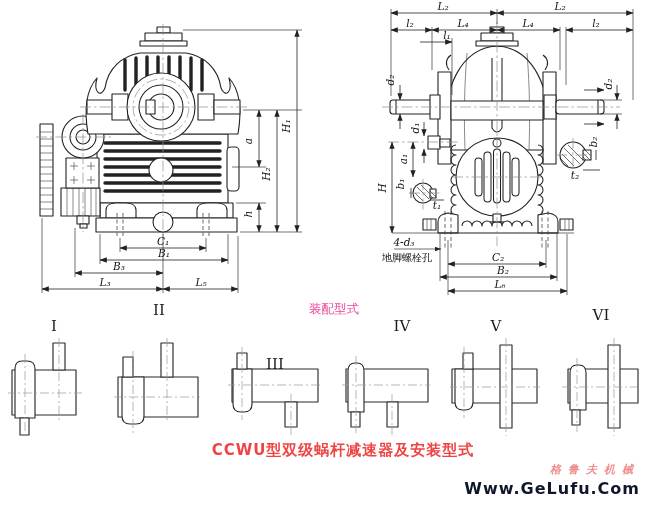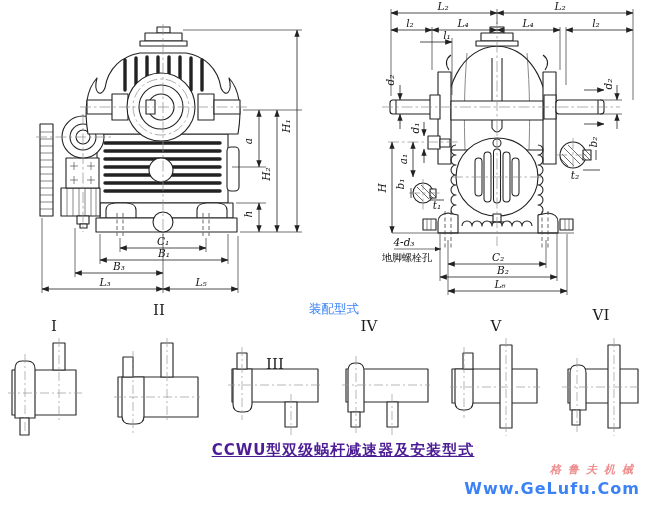--- a/index.html
+++ b/index.html
@@ -10,27 +10,27 @@
   .ln{fill:none;stroke:#222;stroke-width:1.05;stroke-linejoin:round;}
   .tn{fill:none;stroke:#3a3a3a;stroke-width:0.6;}
   .fin{stroke:#222;stroke-width:3.4;stroke-linecap:round;}
   .cl{fill:none;stroke:#8d8d8d;stroke-width:0.7;stroke-dasharray:11 3 2.5 3;}
   .hid{fill:none;stroke:#444;stroke-width:0.8;stroke-dasharray:4 2.5;}
   .ext{fill:none;stroke:#333;stroke-width:0.7;}
   .dim{fill:none;stroke:#222;stroke-width:0.8;}
   .dl{font:italic 10.5px "DejaVu Serif","DejaVu Sans",serif;fill:#141414;text-anchor:middle;}
   .dlc{font:10px "DejaVu Sans",sans-serif;fill:#141414;text-anchor:middle;}
   .hatch{stroke:#222;stroke-width:0.65;fill:none;}
-  .asm-title{position:absolute;font:12.5px "DejaVu Sans",sans-serif;color:#3b82f6;transform:translateX(-50%);}
+  .asm-title{position:absolute;font:12.5px "DejaVu Sans",sans-serif;color:#ec4899;transform:translateX(-50%);}
   .roman{position:absolute;font:15px "DejaVu Serif",serif;color:#1c1c1c;transform:translateX(-50%);}
   .cfg{position:absolute;}
   .c-ol{fill:#fff;stroke:#2b2b2b;stroke-width:1.15;stroke-linejoin:round;}
   .c-cl{fill:none;stroke:#9a9a9a;stroke-width:0.7;stroke-dasharray:9 3 2 3;}
   .caption{position:absolute;left:343px;top:441px;transform:translateX(-50%);
-           font:bold 15px "DejaVu Sans",sans-serif;color:#4c1d95;letter-spacing:1px;white-space:nowrap;text-decoration:underline;}
+           font:bold 15px "DejaVu Sans",sans-serif;color:#ef4444;letter-spacing:1px;white-space:nowrap;}
   .wm{position:absolute;right:10px;text-align:center;font-family:"DejaVu Sans",sans-serif;white-space:nowrap;}
   .wm-brand{top:462px;font-size:11px;font-weight:bold;letter-spacing:7px;font-style:italic;}
   .wm-url{top:479px;font-size:16px;font-weight:bold;letter-spacing:1px;}
 </style>
 </head>
 <body>
 
 <div id="page">
 
 <svg width="650" height="300" viewBox="0 0 650 300">
@@ -359,21 +359,21 @@
     </g>
   </g>
 </svg>
 
 
 <div class="asm-title" style="left:334px;top:301px;">装配型式</div>
 
 <span class="roman" style="left:54px;top:317px;">I</span>
 <span class="roman" style="left:159px;top:301px;">II</span>
 <span class="roman" style="left:275px;top:317px;margin-top:38px;">III</span>
-<span class="roman" style="left:369px;top:317px;">IV</span>
+<span class="roman" style="left:402px;top:317px;">IV</span>
 <span class="roman" style="left:496px;top:317px;">V</span>
 <span class="roman" style="left:601px;top:306px;">VI</span>
 
 <svg class="cfg" style="left:8px;top:338px;" width="92" height="100" viewBox="0 0 92 100">
   <rect class="c-ol" x="4" y="32" width="64" height="45"></rect>
   <path class="c-ol" d="M7,80 L7,31 Q7,23 14,23 L19,23 Q27,23 27,31 L27,80 Z"></path>
   <rect class="c-ol" x="12" y="80" width="9" height="17"></rect>
   <rect class="c-ol" x="45" y="5" width="12" height="27"></rect>
   <line class="c-cl" x1="-2" y1="55" x2="74" y2="55"></line>
   <line class="c-cl" x1="17" y1="16" x2="17" y2="100"></line>
@@ -427,15 +427,15 @@
   <rect class="c-ol" x="48" y="7" width="12" height="83"></rect>
   <line class="c-cl" x1="2" y1="49" x2="82" y2="49"></line>
   <line class="c-cl" x1="17" y1="20" x2="17" y2="94"></line>
   <line class="c-cl" x1="54" y1="0" x2="54" y2="98"></line>
 </svg>
 
 
 <div class="caption">CCWU型双级蜗杆减速器及安装型式</div>
 
 <div class="wm wm-brand" style="color: rgb(239, 142, 142);">格鲁夫机械</div>
-<div class="wm wm-url" style="color: #3b82f6; margin-left: 44px;">Www.GeLufu.Com</div>
+<div class="wm wm-url" style="color: #0f172a; margin-left: 44px;">Www.GeLufu.Com</div>
 
 </div>
 
 </body></html>

